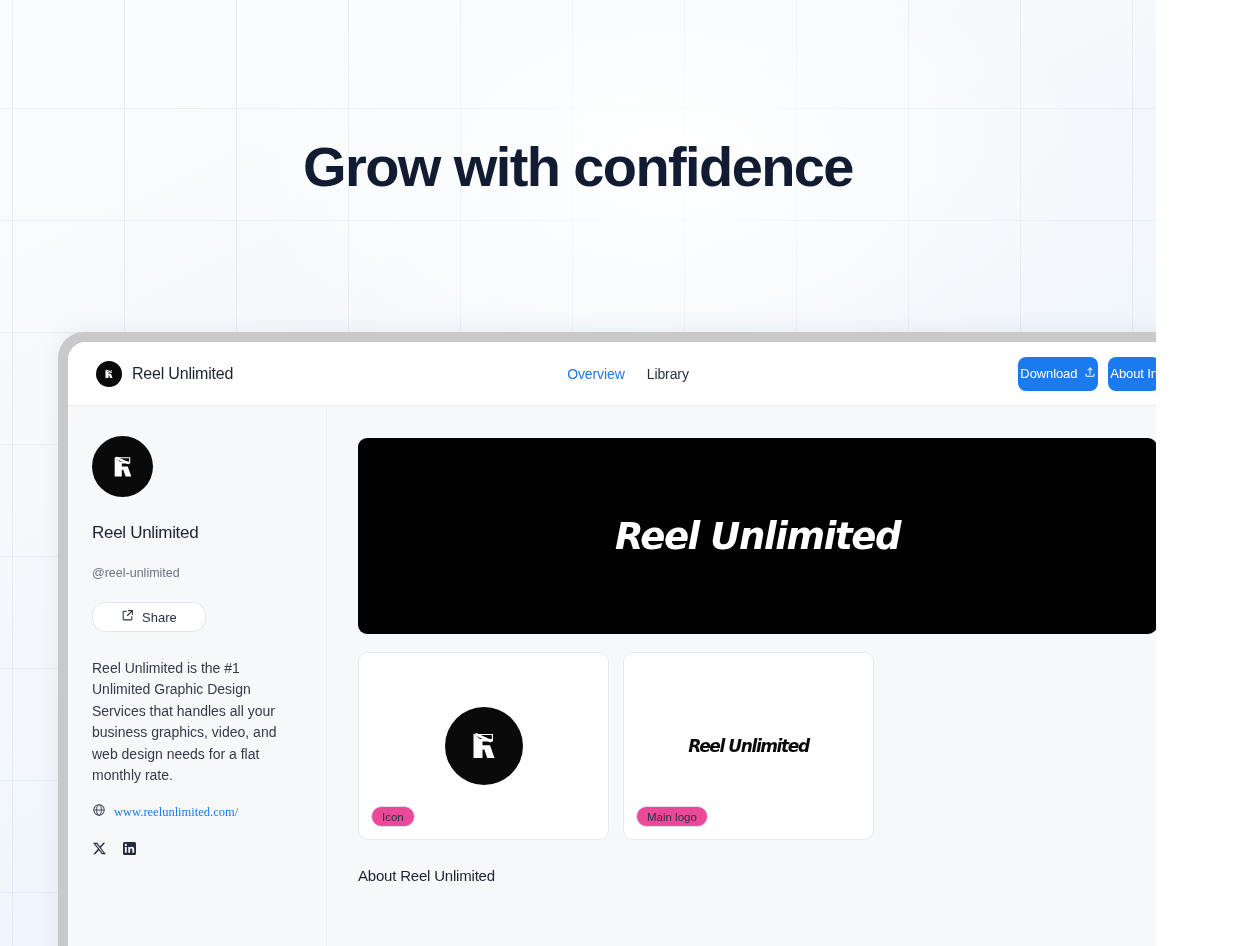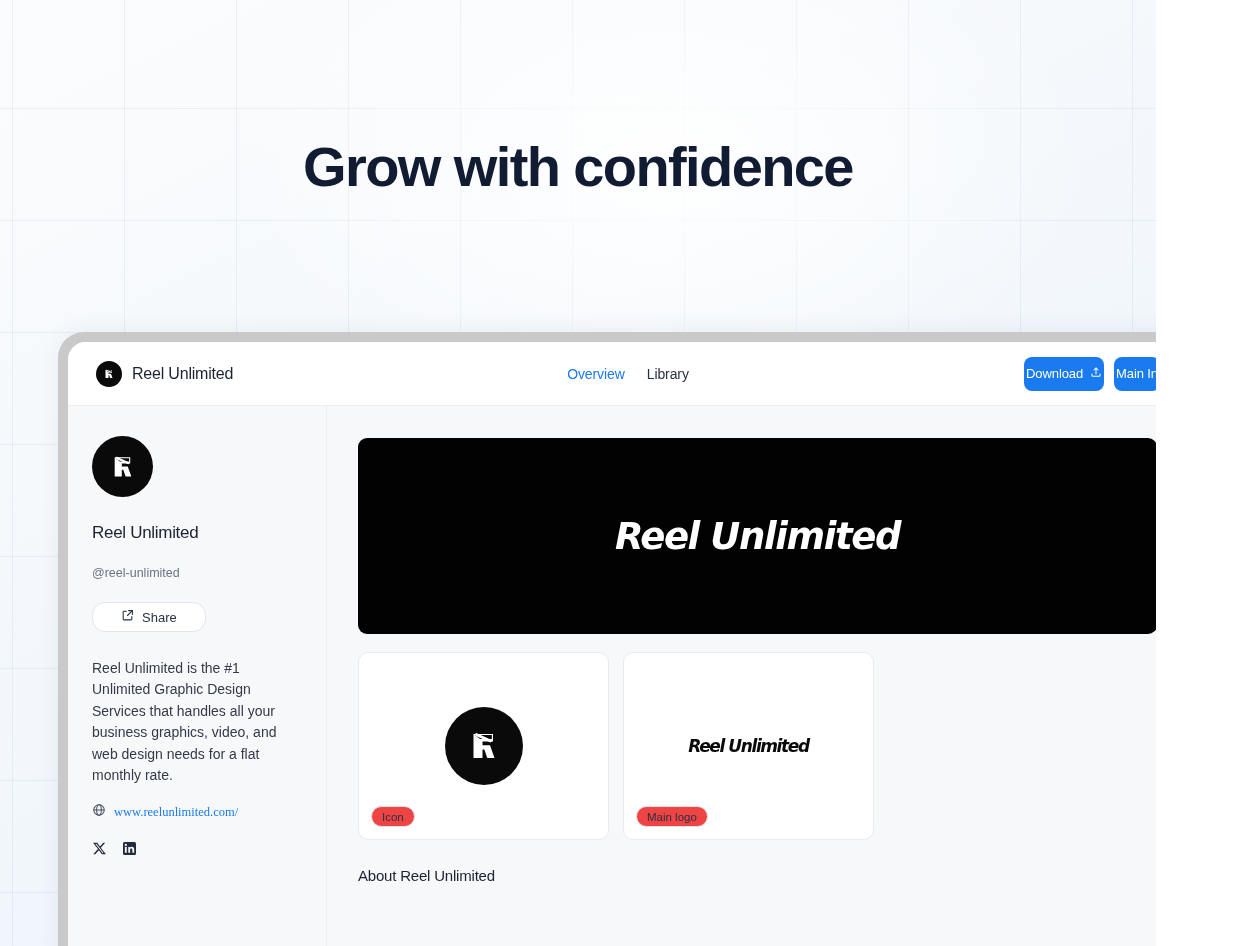--- a/index.html
+++ b/index.html
@@ -261,21 +261,21 @@
     position: relative;
     display: flex;
     align-items: center;
     justify-content: center;
     cursor: pointer;
   }
   .card-badge {
     position: absolute;
     left: 12px;
     bottom: 12px;
-    background: #ef4444;
+    background: #ec4899;
     border: 1px solid #dfe1ec;
     border-radius: 999px;
     height: 21px;
     padding: 0 10px;
     display: inline-flex;
     align-items: center;
     font-size: 11.5px;
     color: #2a3043;
   }
   #card-icon-mark { width: 78px; height: 78px; }
@@ -329,21 +329,21 @@
             <span>Download</span>
             <span>
               <svg width="12" height="12" viewBox="0 0 24 24" fill="none" stroke="#ffffff" stroke-width="2.1" stroke-linecap="round" stroke-linejoin="round">
                 <path d="M12 16V4"></path>
                   <path d="M8 8l4-4 4 4"></path>
                   <path d="M4 16v3a1.5 1.5 0 0 0 1.5 1.5h13A1.5 1.5 0 0 0 20 19v-3"></path>
               </svg>
             </span>
           </button>
           <button class="btn-primary">
-            <span>Main In</span>
+            <span>About In</span>
           </button>
         </div>
       </div>
 
       <div id="body-split">
 
         <aside id="sidebar">
 
           <span id="profile-avatar" class="logo-mark">
             <svg width="38" height="38" viewBox="0 0 32 32" aria-hidden="true">

